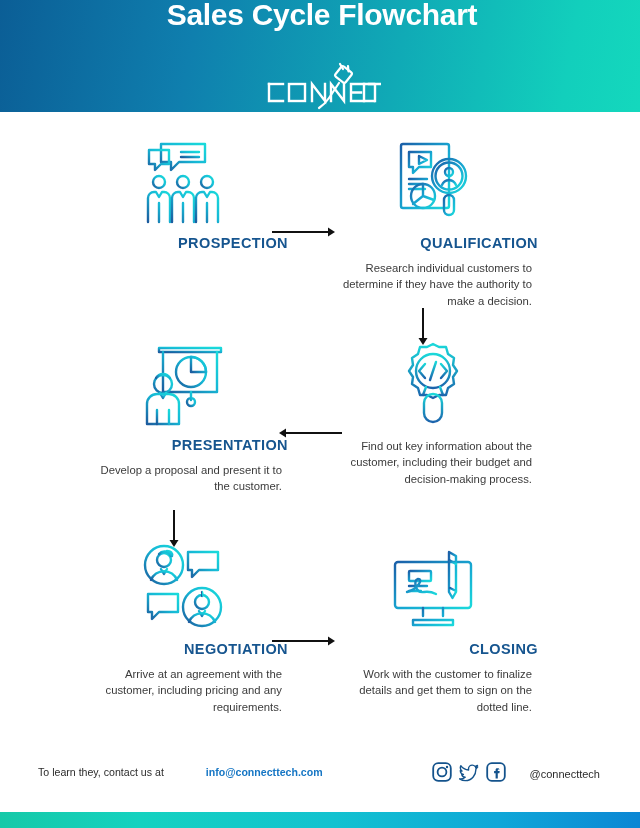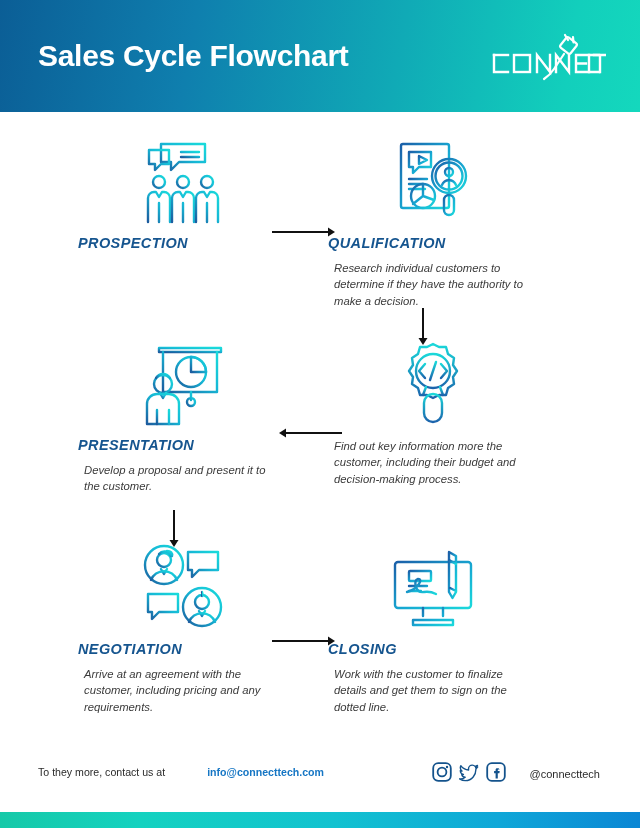--- a/index.html
+++ b/index.html
@@ -22,20 +22,21 @@
   .header {
     position: absolute;
     top: 0; left: 0;
     width: 640px;
     height: 112px;
     background: linear-gradient(100deg, #0b5e96 0%, #0f7fae 30%, #10aab6 62%, #12cfbc 88%, #14d8bd 100%);
     display: flex;
     align-items: center;
     justify-content: space-between;
     padding: 0 34px 0 38px;
+    flex-direction: column;
   }
   .header-title {
     color: #ffffff;
     font-size: 30px;
     font-weight: bold;
     letter-spacing: -0.3px;
     line-height: 1;
     white-space: nowrap;
   }
   .logo-wrap {
@@ -47,22 +48,21 @@
   
   .flow {
     position: absolute;
     top: 112px; left: 0;
     width: 640px;
     height: 628px;
   }
   .node {
     position: absolute;
     width: 210px;
-    text-align: left;
-    font-style: italic;
+    text-align: right;
   }
   .node-left  { left: 78px; }
   .node-right { left: 328px; }
 
   .node-row1 { top: 26px; }
   .node-row2 { top: 228px; }
   .node-row3 { top: 432px; }
 
   .icon-box {
     height: 88px;
@@ -269,21 +269,21 @@
             <path d="M46 4 l6 3 h7 l2 7 l6 4 l-1 7 l4 6 l-4 6 l1 7 l-6 4 l-2 7 h-7 l-6 3 l-6-3 h-7 l-2-7 l-6-4 l1-7 l-4-6 l4-6 l-1-7 l6-4 l2-7 h7 z"></path>
             <circle cx="46" cy="31" r="17"></circle>
             <path d="M38 24 l-6 7 l6 7"></path>
             <path d="M54 24 l6 7 l-6 7"></path>
             <path d="M49 22 l-6 18"></path>
             <path d="M39 47 l-3 8 M53 47 l3 8"></path>
             <rect x="37" y="54" width="18" height="28" rx="9"></rect>
           </g>
         </svg>
       </div>
-      <div class="node-desc">Find out key information more the customer, including their budget and decision-making process.</div>
+      <div class="node-desc">Find out key information about the customer, including their budget and decision-making process.</div>
     </div>
 
     <div class="node node-right node-row3">
       <div class="icon-box">
         <svg width="92" height="88" viewBox="0 0 92 88" fill="none">
           <g stroke="url(#ig2)" stroke-width="2.4" fill="none" stroke-linejoin="round" stroke-linecap="round">
             <rect x="8" y="18" width="76" height="46" rx="3"></rect>
             <path d="M8 54 h76"></path>
             <path d="M36 64 v8 M56 64 v8 M26 76 h40 v5 h-40 z"></path>
             <rect x="22" y="27" width="22" height="10" rx="1"></rect>
@@ -364,21 +364,21 @@
           <line x1="0" y1="6" x2="56" y2="6" stroke="#111111" stroke-width="2"></line>
           <path d="M56 1.5 L63 6 L56 10.5 z" fill="#111111"></path>
         </g>
       </svg>
     </div>
 
   </div>
 
   <div class="footer">
     <div class="footer-left">
-      <span>To they more, contact us at </span><a class="footer-email" href="#">info@connecttech.com</a>
+      <span>To learn they, contact us at </span><a class="footer-email" href="#">info@connecttech.com</a>
     </div>
 
     <div class="footer-right">
       <span class="social-icon">
         <svg width="20" height="20" viewBox="0 0 20 20" fill="none">
           <rect x="1.2" y="1.2" width="17.6" height="17.6" rx="5" stroke="#14538c" stroke-width="1.8"></rect>
           <circle cx="10" cy="10" r="4.4" stroke="#14538c" stroke-width="1.8"></circle>
           <circle cx="15" cy="5" r="1.2" fill="#14538c"></circle>
         </svg>
       </span>

